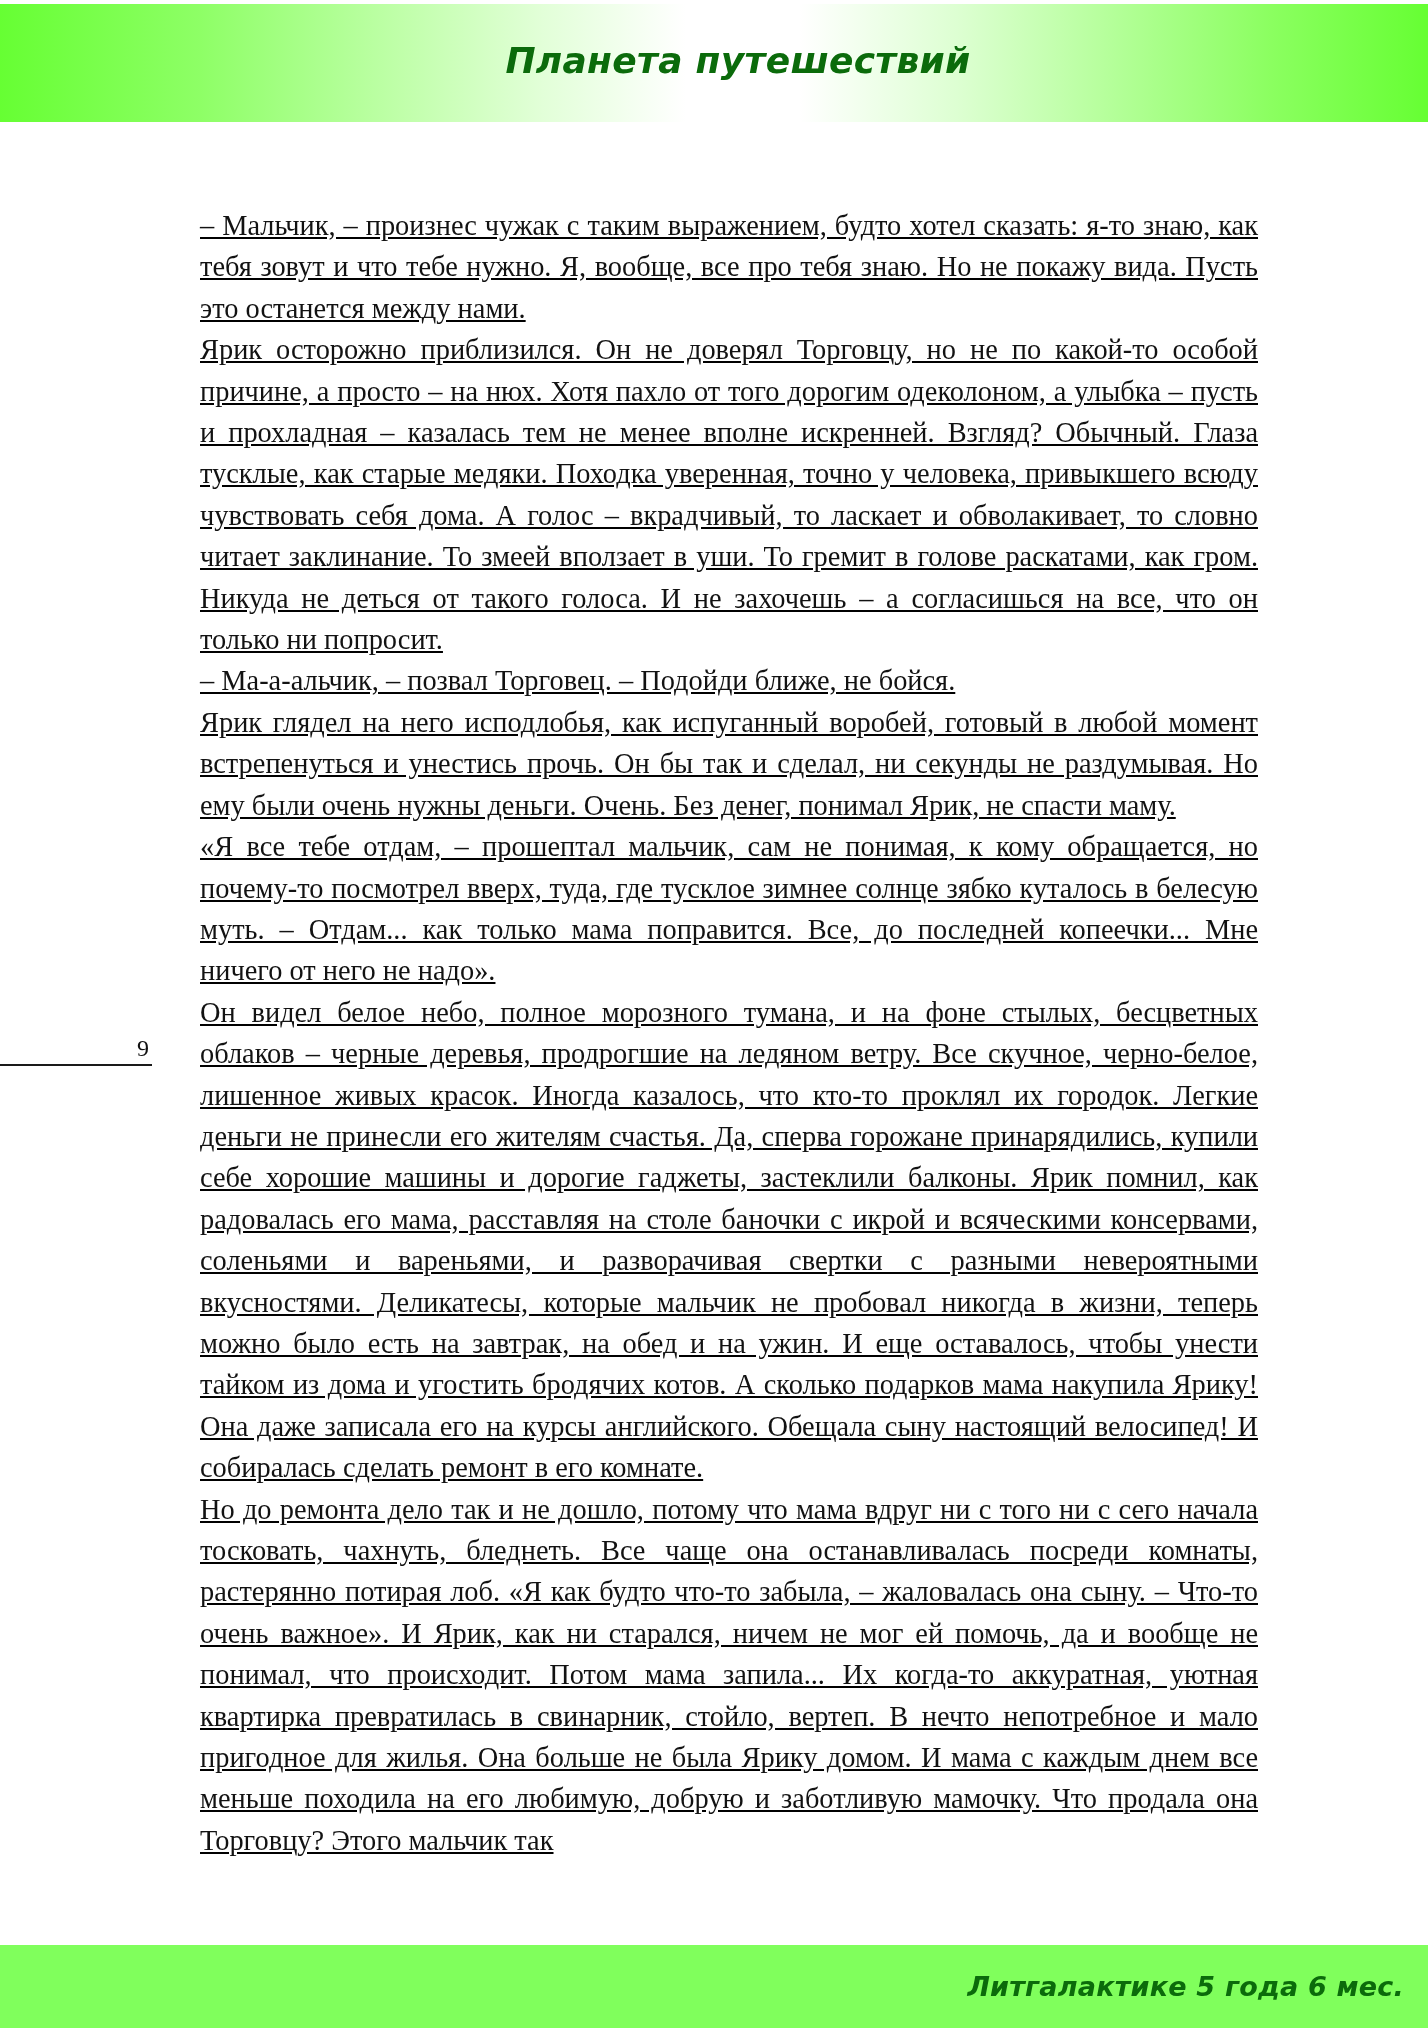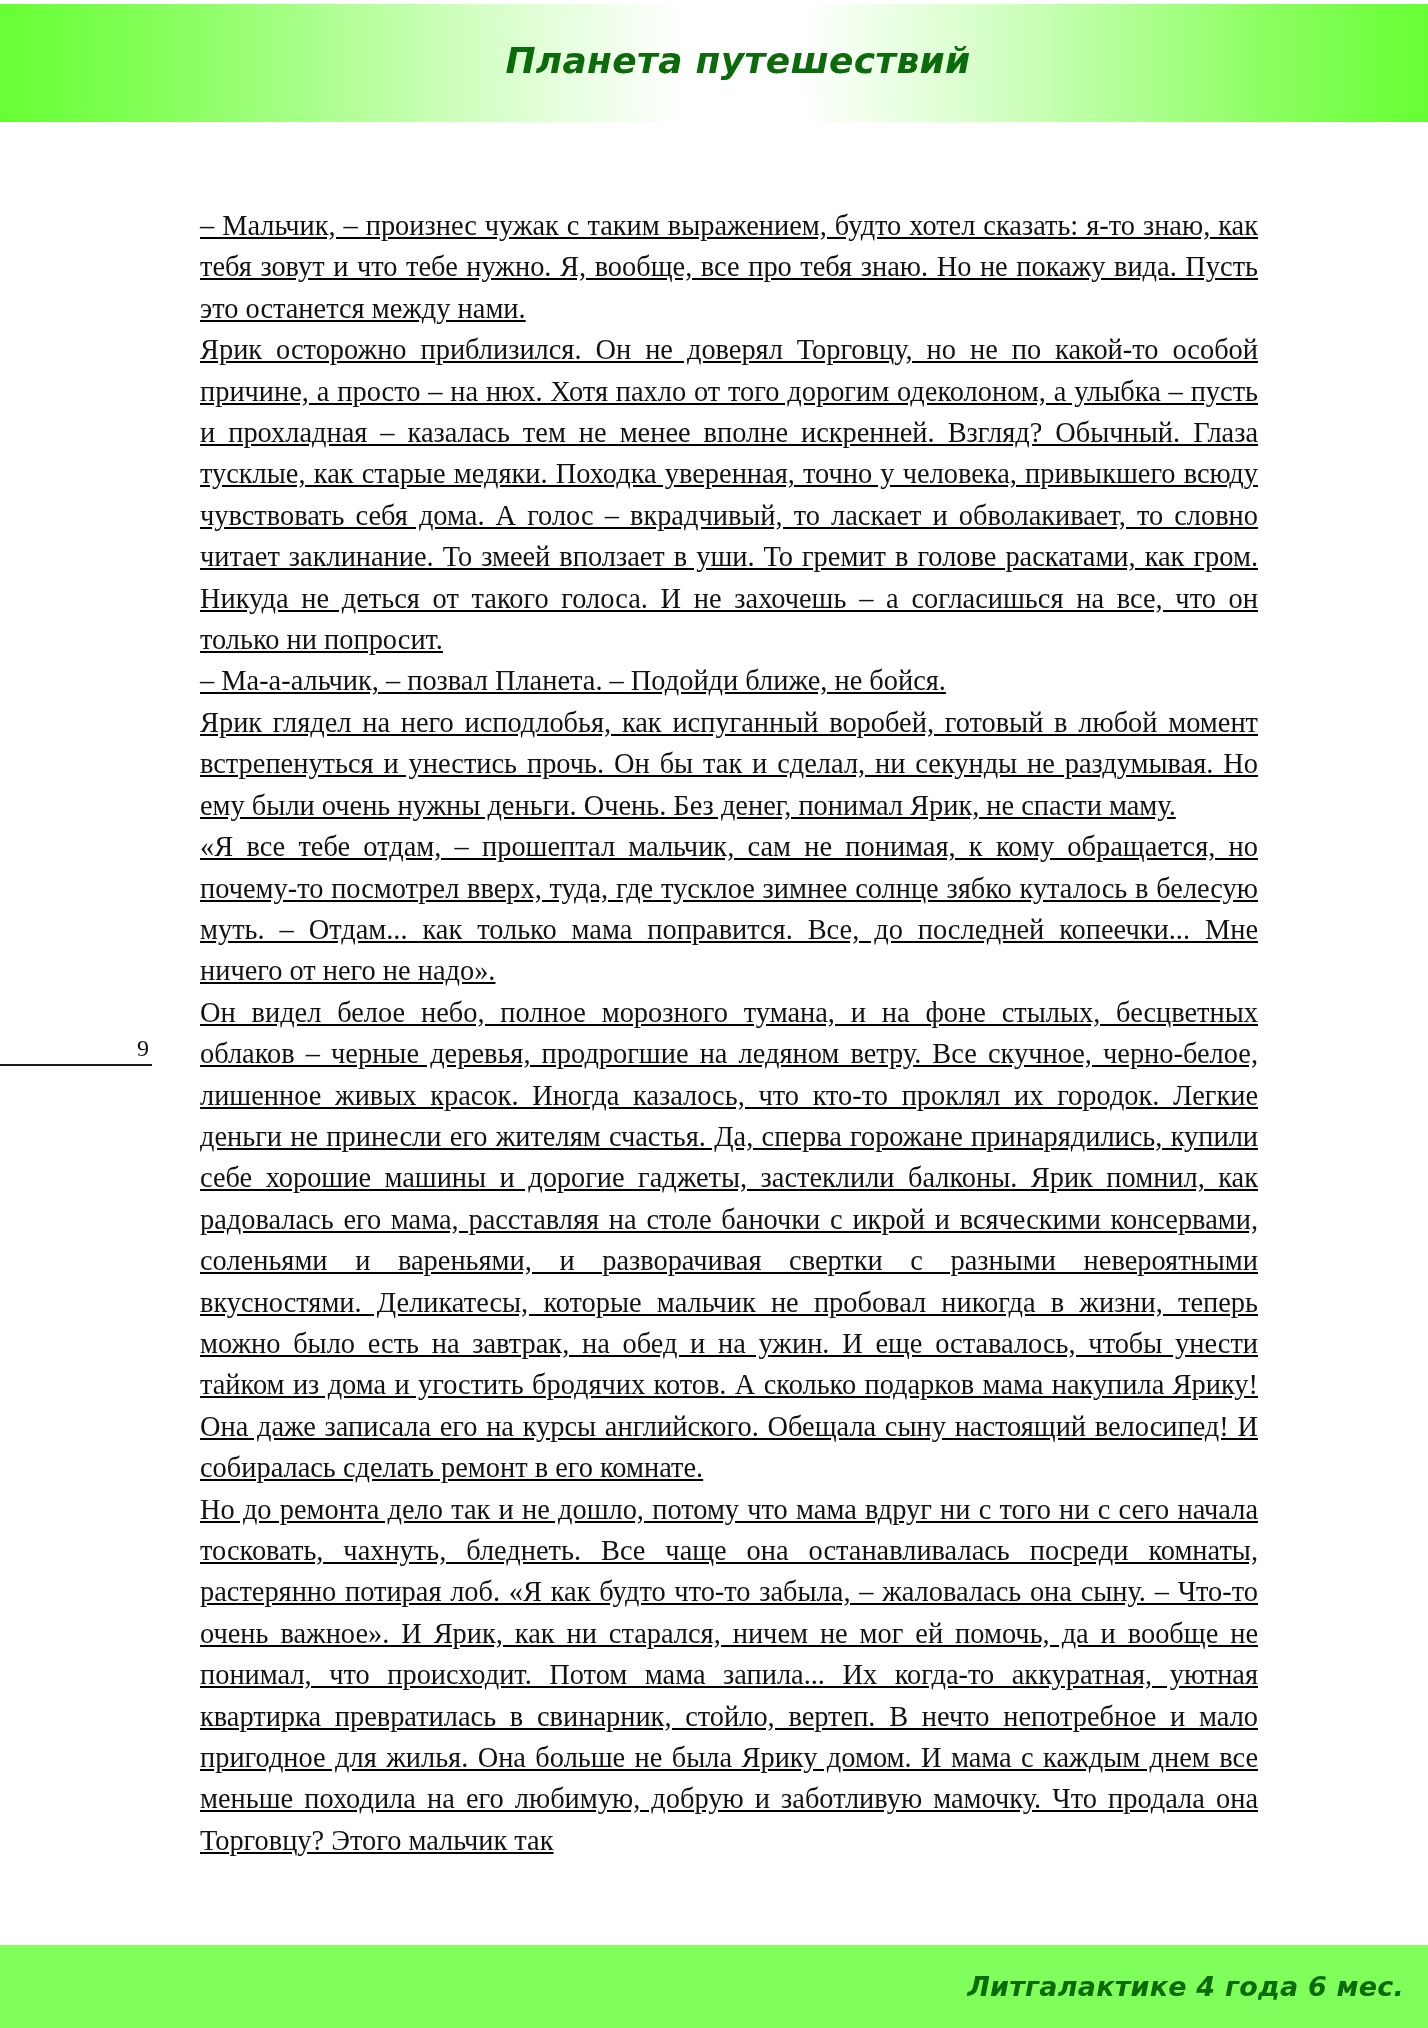--- a/index.html
+++ b/index.html
@@ -135,22 +135,22 @@
 </div>
 
 <div class="page-number-block">
   <span class="page-number">9</span>
   <span class="page-number-rule"></span>
 </div>
 
 <div class="content">
   <p>– Мальчик, – произнес чужак с таким выражением, будто хотел сказать: я-то знаю, как тебя зовут и что тебе нужно. Я, вообще, все про тебя знаю. Но не покажу вида. Пусть это останется между нами.</p>
   <p>Ярик осторожно приблизился. Он не доверял Торговцу, но не по какой-то особой причине, а просто – на нюх. Хотя пахло от того дорогим одеколоном, а улыбка – пусть и прохладная – казалась тем не менее вполне искренней. Взгляд? Обычный. Глаза тусклые, как старые медяки. Походка уверенная, точно у человека, привыкшего всюду чувствовать себя дома. А голос – вкрадчивый, то ласкает и обволакивает, то словно читает заклинание. То змеей вползает в уши. То гремит в голове раскатами, как гром. Никуда не деться от такого голоса. И не захочешь – а согласишься на все, что он только ни попросит.</p>
-  <p class="last-line-left">– Ма-а-альчик, – позвал Планета. – Подойди ближе, не бойся.</p>
+  <p class="last-line-left">– Ма-а-альчик, – позвал Торговец. – Подойди ближе, не бойся.</p>
   <p>Ярик глядел на него исподлобья, как испуганный воробей, готовый в любой момент встрепенуться и унестись прочь. Он бы так и сделал, ни секунды не раздумывая. Но ему были очень нужны деньги. Очень. Без денег, понимал Ярик, не спасти маму.</p>
   <p>«Я все тебе отдам, – прошептал мальчик, сам не понимая, к кому обращается, но почему-то посмотрел вверх, туда, где тусклое зимнее солнце зябко куталось в белесую муть. – Отдам... как только мама поправится. Все, до последней копеечки... Мне ничего от него не надо».</p>
   <p>Он видел белое небо, полное морозного тумана, и на фоне стылых, бесцветных облаков – черные деревья, продрогшие на ледяном ветру. Все скучное, черно-белое, лишенное живых красок. Иногда казалось, что кто-то проклял их городок. Легкие деньги не принесли его жителям счастья. Да, сперва горожане принарядились, купили себе хорошие машины и дорогие гаджеты, застеклили балконы. Ярик помнил, как радовалась его мама, расставляя на столе баночки с икрой и всяческими консервами, соленьями и вареньями, и разворачивая свертки с разными невероятными вкусностями. Деликатесы, которые мальчик не пробовал никогда в жизни, теперь можно было есть на завтрак, на обед и на ужин. И еще оставалось, чтобы унести тайком из дома и угостить бродячих котов. А сколько подарков мама накупила Ярику! Она даже записала его на курсы английского. Обещала сыну настоящий велосипед! И собиралась сделать ремонт в его комнате.</p>
   <p class="last-line-left">Но до ремонта дело так и не дошло, потому что мама вдруг ни с того ни с сего начала тосковать, чахнуть, бледнеть. Все чаще она останавливалась посреди комнаты, растерянно потирая лоб. «Я как будто что-то забыла, – жаловалась она сыну. – Что-то очень важное». И Ярик, как ни старался, ничем не мог ей помочь, да и вообще не понимал, что происходит. Потом мама запила... Их когда-то аккуратная, уютная квартирка превратилась в свинарник, стойло, вертеп. В нечто непотребное и мало пригодное для жилья. Она больше не была Ярику домом. И мама с каждым днем все меньше походила на его любимую, добрую и заботливую мамочку. Что продала она Торговцу? Этого мальчик так</p>
 </div>
 
 <div class="page-footer">
-  <div class="footer-note">Литгалактике 4 года 6 мес.</div>
+  <div class="footer-note">Литгалактике 5 года 6 мес.</div>
 </div>
 
 </body></html>

